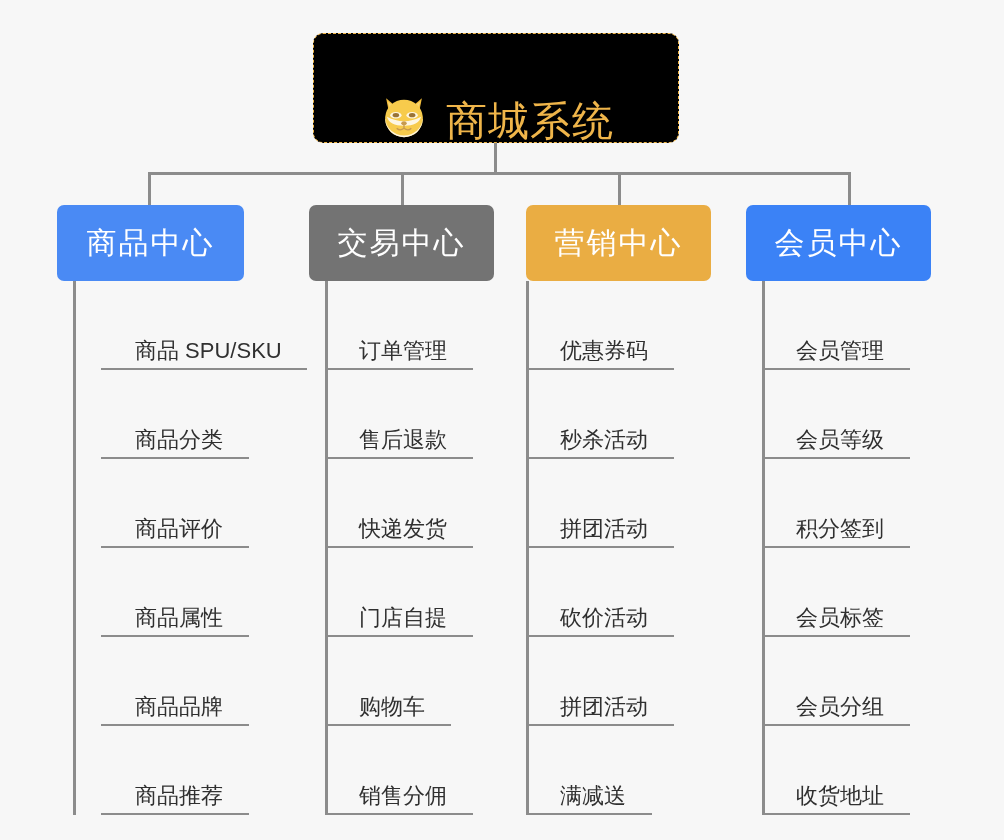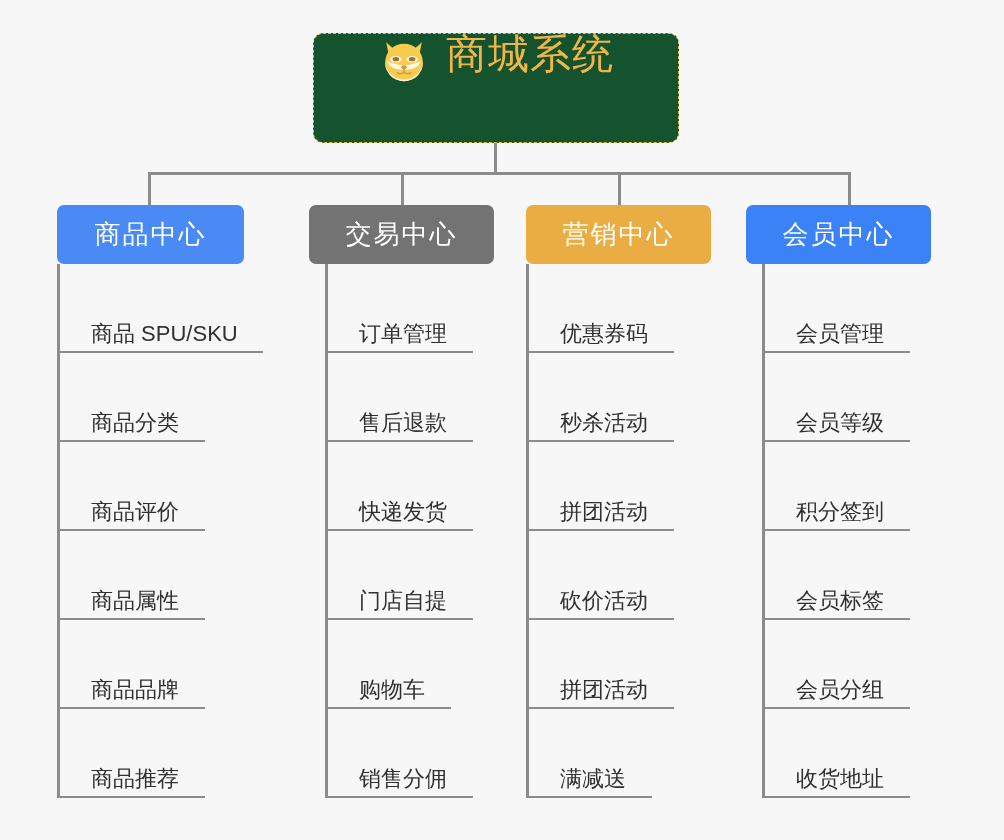--- a/index.html
+++ b/index.html
@@ -20,26 +20,26 @@
     height: 840px;
   }
 
   
   .root-card {
     position: absolute;
     left: 313px;
     top: 33px;
     width: 366px;
     height: 110px;
-    background: #14532d;
+    background: #000000;
     border: 1px dashed #f0b646;
     border-radius: 10px;
     box-sizing: border-box;
     display: flex;
-    align-items: flex-start;
+    align-items: flex-end;
     justify-content: center;
     gap: 16px;
   }
   .root-icon {
     width: 52px;
     height: 52px;
     flex: 0 0 52px;
     display: block;
   }
   .root-title {
@@ -57,27 +57,27 @@
   }
   .conn-v { width: 3px; }
   .conn-h { height: 3px; }
 
   
   .column {
     position: absolute;
     top: 205px;
   }
   .cat-header {
-    height: 59px;
+    height: 76px;
     border-radius: 7px;
     display: flex;
     align-items: center;
     justify-content: center;
     color: #ffffff;
-    font-size: 26px;
+    font-size: 30px;
     letter-spacing: 2px;
     box-sizing: border-box;
   }
   .leaf-area {
     position: relative;
     margin-top: 0;
     padding-left: 0;
   }
   
   .spine {
@@ -142,21 +142,21 @@
 
   <div class="conn conn-v" style="left: 148px; top: 172px; height: 36px; background: rgb(140, 140, 140);"></div>
   <div class="conn conn-v" style="left: 401px; top: 172px; height: 36px; background: rgb(140, 140, 140);"></div>
   <div class="conn conn-v" style="left: 618px; top: 172px; height: 36px; background: rgb(140, 140, 140);"></div>
   <div class="conn conn-v" style="left: 848px; top: 172px; height: 36px; background: rgb(140, 140, 140);"></div>
 
   <div class="column" style="left:57px; width:187px;">
     <div class="cat-header" style="width: 187px; background: rgb(74, 138, 244);">
       <span>商品中心</span>
     </div>
-    <div class="leaf-area" style="">
+    <div class="leaf-area" style="margin-left:16px;padding-left:28px;">
       <div class="spine" style="height: 534px; background: rgb(140, 140, 140);"></div>
       <div class="leaf">
         <span class="leaf-label">商品 SPU/SKU</span>
         <span class="leaf-underline" style="width: 206px; background: rgb(140, 140, 140);"></span>
       </div>
       <div class="leaf">
         <span class="leaf-label">商品分类</span>
         <span class="leaf-underline" style="width: 148px; background: rgb(140, 140, 140);"></span>
       </div>
       <div class="leaf">

